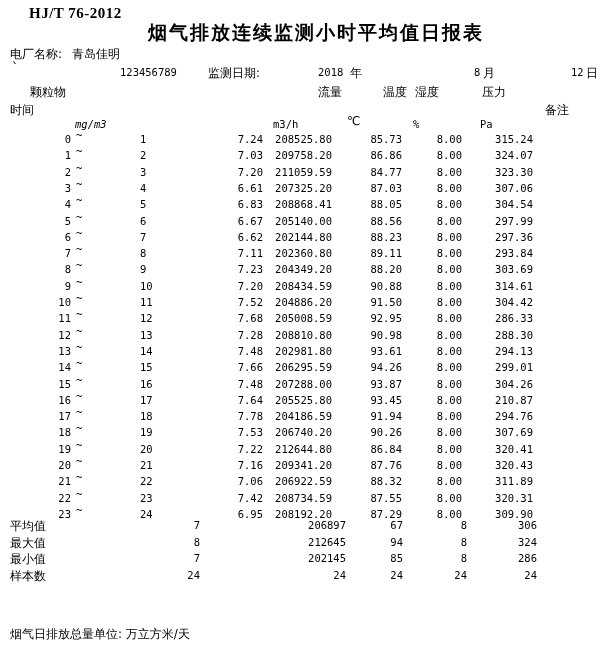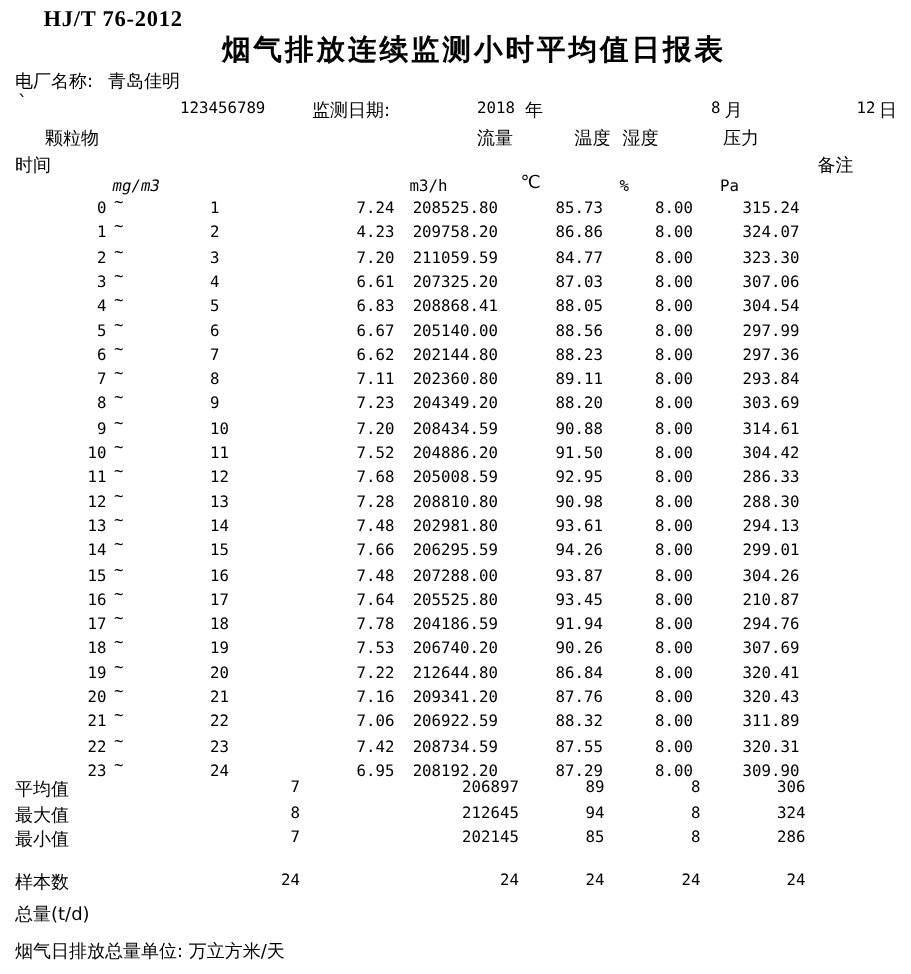--- a/index.html
+++ b/index.html
@@ -92,21 +92,21 @@
       <span class="c c-pm num">7.24</span>
       <span class="c c-flow num">208525.80</span>
       <span class="c c-temp num">85.73</span>
       <span class="c c-hum num">8.00</span>
       <span class="c c-press num">315.24</span>
     </div>
     <div class="row" style="top: 16.3px;">
       <span class="c c-from num">1</span>
       <span class="c c-tilde num">~</span>
       <span class="c c-to num">2</span>
-      <span class="c c-pm num">4.23</span>
+      <span class="c c-pm num">7.03</span>
       <span class="c c-flow num">209758.20</span>
       <span class="c c-temp num">86.86</span>
       <span class="c c-hum num">8.00</span>
       <span class="c c-press num">324.07</span>
     </div>
     <div class="row" style="top: 32.6px;">
       <span class="c c-from num">2</span>
       <span class="c c-tilde num">~</span>
       <span class="c c-to num">3</span>
       <span class="c c-pm num">7.20</span>
@@ -325,51 +325,43 @@
       <span class="c c-hum num">8.00</span>
       <span class="c c-press num">309.90</span>
     </div>
   </div>
 
 <div id="summary-rows">
     <div class="row" style="top: 0px;">
       <span class="c s-label cjk">平均值</span>
       <span class="c s-pm num">7</span>
       <span class="c s-flow num">206897</span>
-      <span class="c s-temp num">89</span>
+      <span class="c s-temp num">67</span>
       <span class="c s-hum num">8</span>
       <span class="c s-press num">306</span>
     </div>
     <div class="row" style="top: 16.5px;">
       <span class="c s-label cjk">最大值</span>
       <span class="c s-pm num">8</span>
       <span class="c s-flow num">212645</span>
       <span class="c s-temp num">94</span>
       <span class="c s-hum num">8</span>
       <span class="c s-press num">324</span>
     </div>
     <div class="row" style="top: 33px;">
       <span class="c s-label cjk">最小值</span>
       <span class="c s-pm num">7</span>
       <span class="c s-flow num">202145</span>
       <span class="c s-temp num">85</span>
       <span class="c s-hum num">8</span>
       <span class="c s-press num">286</span>
     </div>
-    <div class="row" style="top: 49.5px; margin-top: 12px;">
+    <div class="row" style="top: 49.5px;">
       <span class="c s-label cjk">样本数</span>
       <span class="c s-pm num">24</span>
       <span class="c s-flow num">24</span>
       <span class="c s-temp num">24</span>
       <span class="c s-hum num">24</span>
       <span class="c s-press num">24</span>
     </div>
-    <div class="row" style="top: 82.5px;">
-      <span class="c s-label cjk">总量(t/d)</span>
-      <span class="c s-pm num"></span>
-      <span class="c s-flow num"></span>
-      <span class="c s-temp num"></span>
-      <span class="c s-hum num"></span>
-      <span class="c s-press num"></span>
-    </div>
   </div>
 
 <span class="abs cjk footer-note">烟气日排放总量单位: 万立方米/天</span>
 
 </body></html>

